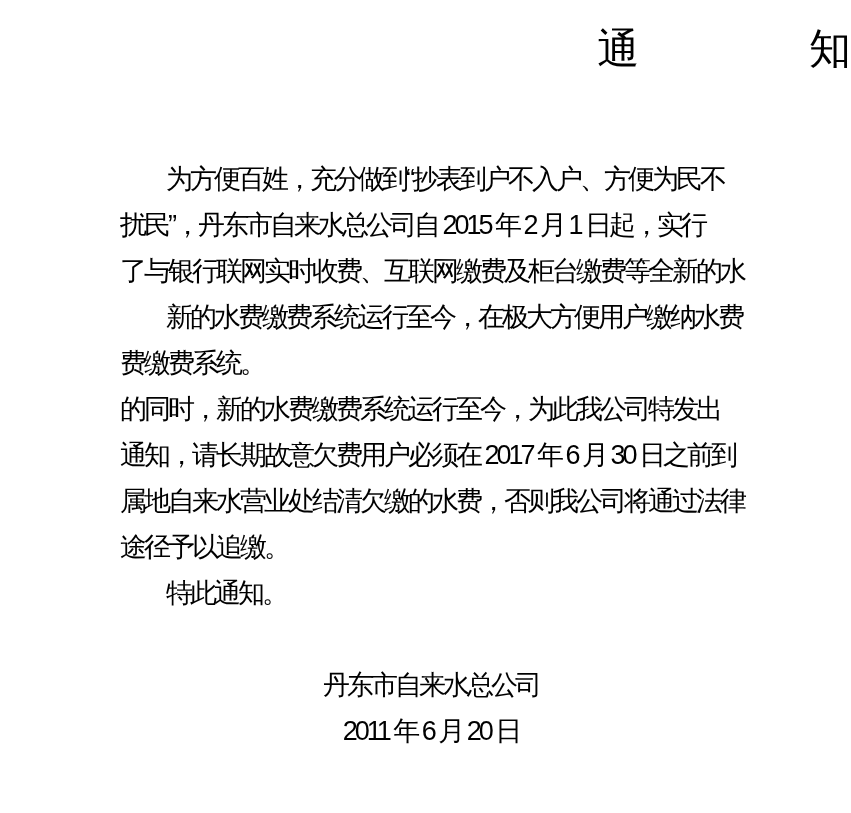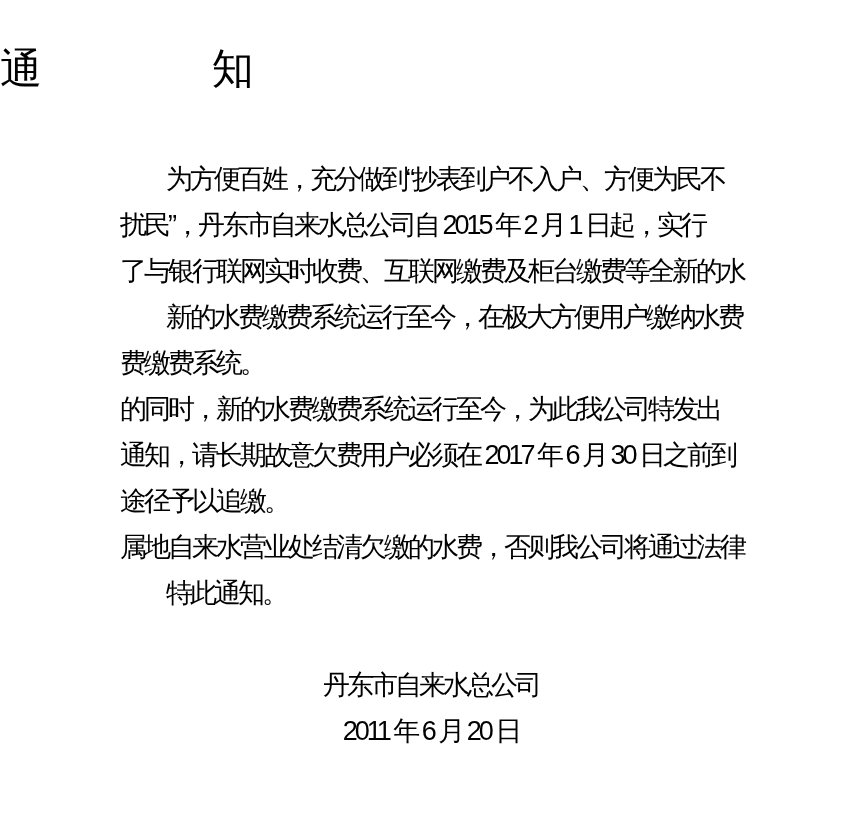--- a/index.html
+++ b/index.html
@@ -14,27 +14,26 @@
     overflow: hidden;
     
     font-family: "Liberation Sans", serif;
   }
 
   .notice-title {
     position: absolute;
     top: 20px;
     left: 0;
     right: 0;
-    text-align: left;
+    text-align: right;
     font-size: 42px;
     line-height: 58px;
     font-weight: 400;
     word-spacing: 158px;   
     white-space: pre;
-    margin-top: 20px;
   }
 
   .doc-body {
     position: absolute;
     top: 134px;
     left: 120px;
     width: 622px;
     font-size: 27px;
     line-height: 46px;
     letter-spacing: -3px;  
@@ -61,22 +60,22 @@
   <div class="notice-title">通 知</div>
 
   <div class="doc-body">
     <div class="body-line indent">为方便百姓，充分做到“抄表到户不入户、方便为民不</div>
     <div class="body-line">扰民”，丹东市自来水总公司自 2015 年 2 月 1 日起，实行</div>
     <div class="body-line">了与银行联网实时收费、互联网缴费及柜台缴费等全新的水</div>
     <div class="body-line indent">新的水费缴费系统运行至今，在极大方便用户缴纳水费</div>
     <div class="body-line">费缴费系统。</div>
     <div class="body-line">的同时，新的水费缴费系统运行至今，为此我公司特发出</div>
     <div class="body-line">通知，请长期故意欠费用户必须在 2017 年 6 月 30 日之前到</div>
+    <div class="body-line">属地自来水营业处结清欠缴的水费，否则我公司将通过法律</div>
     <div class="body-line">途径予以追缴。</div>
-    <div class="body-line">属地自来水营业处结清欠缴的水费，否则我公司将通过法律</div>
     <div class="body-line indent">特此通知。</div>
 
     <div class="blank-line"></div>
 
     <div class="sig-line">丹东市自来水总公司</div>
 
     <div class="sig-line">2011 年 6 月 20 日</div>
   </div>
 
 </div>

